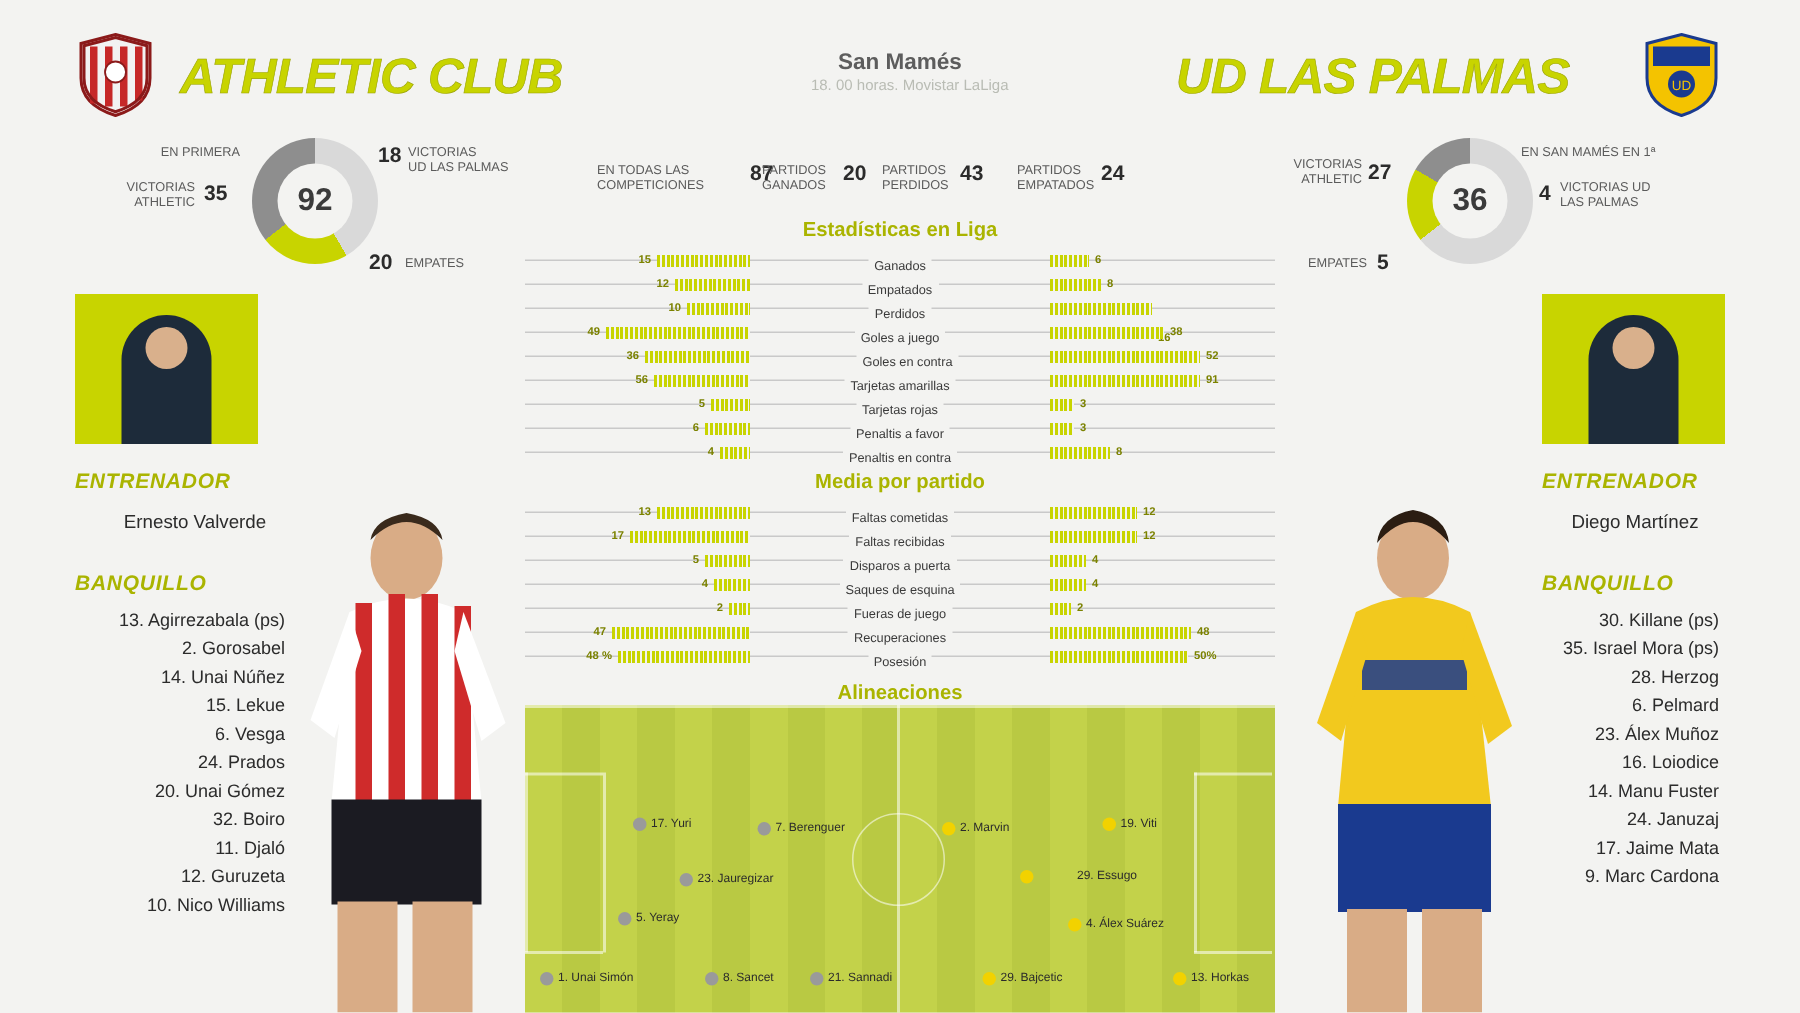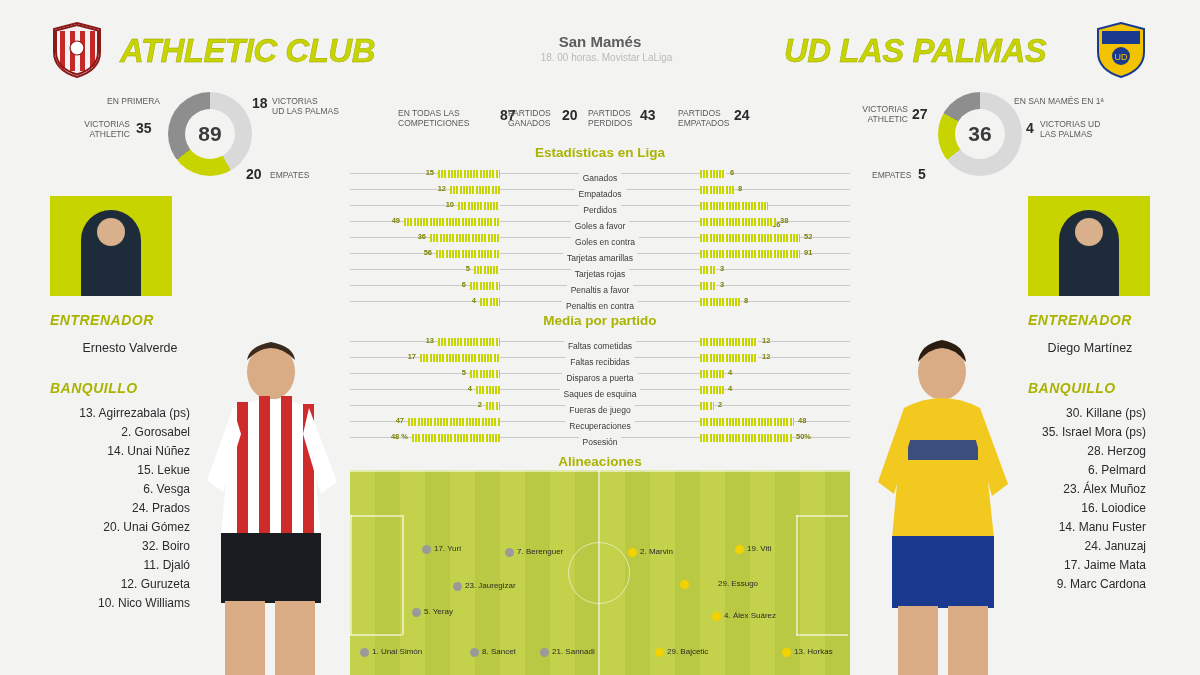--- a/index.html
+++ b/index.html
@@ -103,21 +103,21 @@
       <text x="25" y="38" font-size="9" fill="#f4c300" text-anchor="middle" font-family="Liberation Sans">UD</text>
     </svg>
 
     <div class="team-name team-left">ATHLETIC CLUB</div>
     <div class="team-name team-right">UD LAS PALMAS</div>
     <div class="venue">San Mamés</div>
     <div class="venue-sub">18. 00 horas. Movistar LaLiga</div>
   </div>
 
   <div id="donut-left" class="donut">
-    <div class="hole">89</div>
+    <div class="hole">92</div>
   </div>
   <div id="donut-right" class="donut">
     <div class="hole">36</div>
   </div>
 
   <div class="h-lab" style="left:100px;top:96px;text-align:right;width:60px;">EN PRIMERA</div>
   <div class="h-lab" style="left:70px;top:119px;text-align:right;width:60px;white-space:pre-line;">VICTORIAS
 ATHLETIC</div>
   <div class="h-num" style="left:136px;top:120px;">35</div>
   <div class="h-lab" style="left:272px;top:96px;width:80px;white-space:pre-line;">VICTORIAS
@@ -174,21 +174,21 @@
         <div class="bar r" style="width: 68px;"></div>
         <div class="bv" style="left: 422px; margin-top: 20px;">16</div>
         <div class="lblwrap"><span style="font-size: 8.5px; color: rgb(58, 58, 58); background: rgb(243, 243, 241); padding: 0px 4px;">Perdidos</span></div>
       </div>
       <div class="statrow" style="top: 215px;">
         <div class="line"></div>
         <div class="bar l" style="width: 96px;"></div>
         <div class="bv" style="right: 450px;">49</div>
         <div class="bar r" style="width: 76px;"></div>
         <div class="bv" style="left: 430px;">38</div>
-        <div class="lblwrap"><span style="font-size: 8.5px; color: rgb(58, 58, 58); background: rgb(243, 243, 241); padding: 0px 4px;">Goles a favor</span></div>
+        <div class="lblwrap"><span style="font-size: 8.5px; color: rgb(58, 58, 58); background: rgb(243, 243, 241); padding: 0px 4px;">Goles a juego</span></div>
       </div>
       <div class="statrow" style="top: 231px;">
         <div class="line"></div>
         <div class="bar l" style="width: 70px;"></div>
         <div class="bv" style="right: 424px;">36</div>
         <div class="bar r" style="width: 100px;"></div>
         <div class="bv" style="left: 454px;">52</div>
         <div class="lblwrap"><span style="font-size: 8.5px; color: rgb(58, 58, 58); background: rgb(243, 243, 241); padding: 0px 4px; margin-left: 10px;">Goles en contra</span></div>
       </div>
       <div class="statrow" style="top: 247px;">

